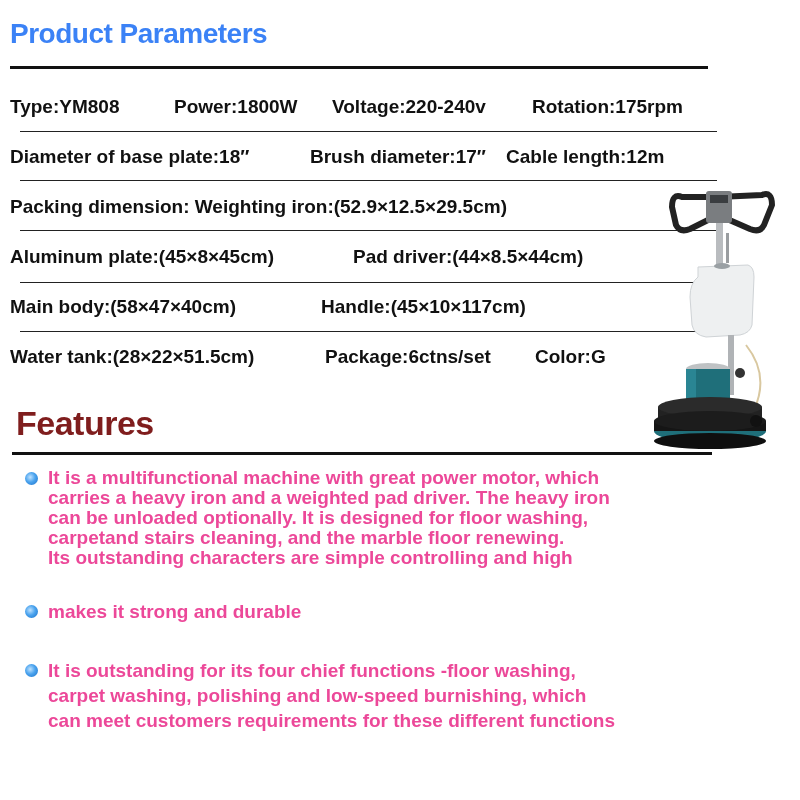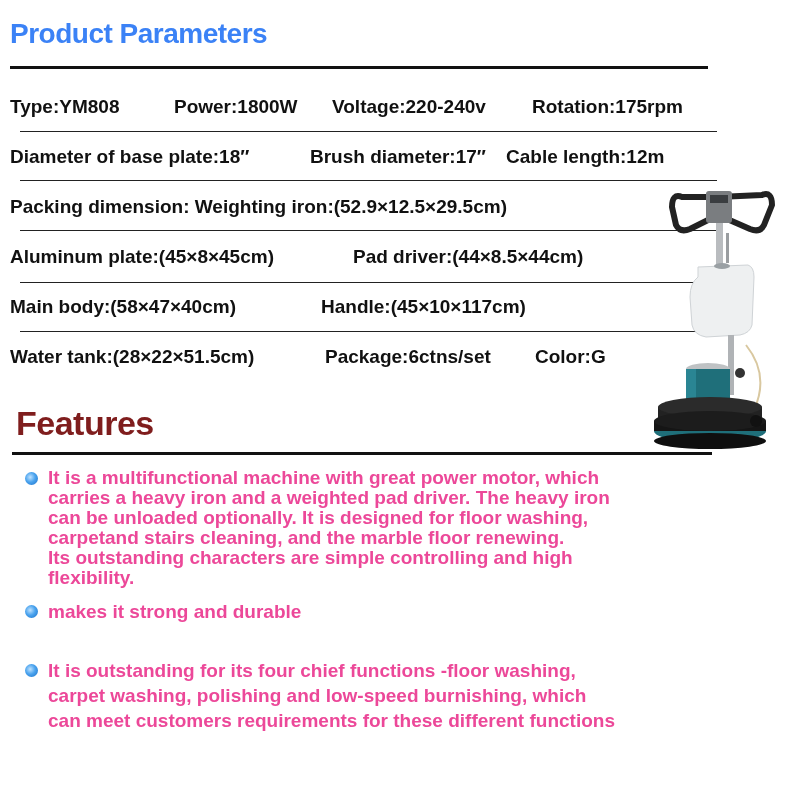--- a/index.html
+++ b/index.html
@@ -96,21 +96,20 @@
 <div class="h2">Features</div>
 <div class="thick-rule" style="left:12px; top:452px; width:700px;"></div>
 
 <div class="bullet" style="top:472px;"></div>
 <div class="feat" style="top:468px;">
   <div>It is a multifunctional machine with great power motor, which</div>
   <div>carries a heavy iron and a weighted pad driver. The heavy iron</div>
   <div>can be unloaded optionally. It is designed for floor washing,</div>
   <div>carpetand stairs cleaning, and the marble floor renewing.</div>
   <div>Its outstanding characters are simple controlling and high</div>
-  <div>flexibility.</div>
 </div>
 
 <div class="bullet" style="top:605px;"></div>
 <div class="feat feat2" style="top:599px;">
   <div>makes it strong and durable</div>
 </div>
 
 <div class="bullet" style="top:664px;"></div>
 <div class="feat feat2" style="top:658px;">
   <div>It is outstanding for its four chief functions -floor washing,</div>

